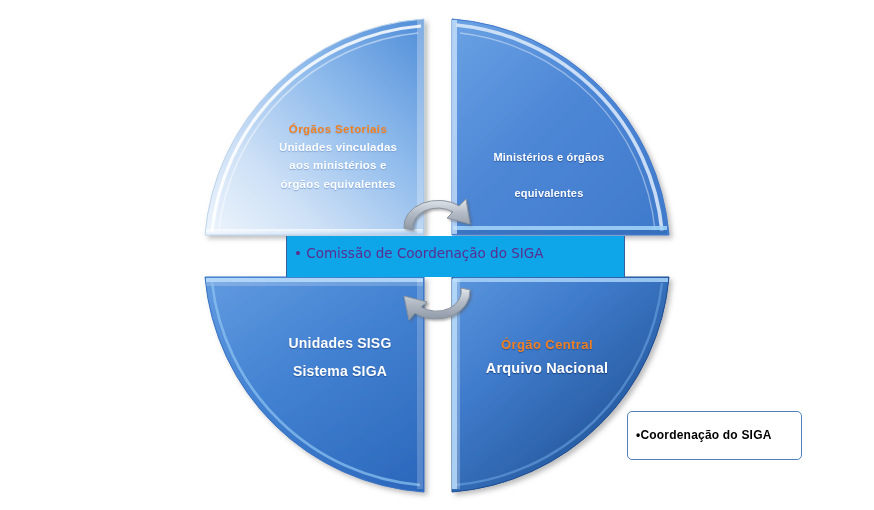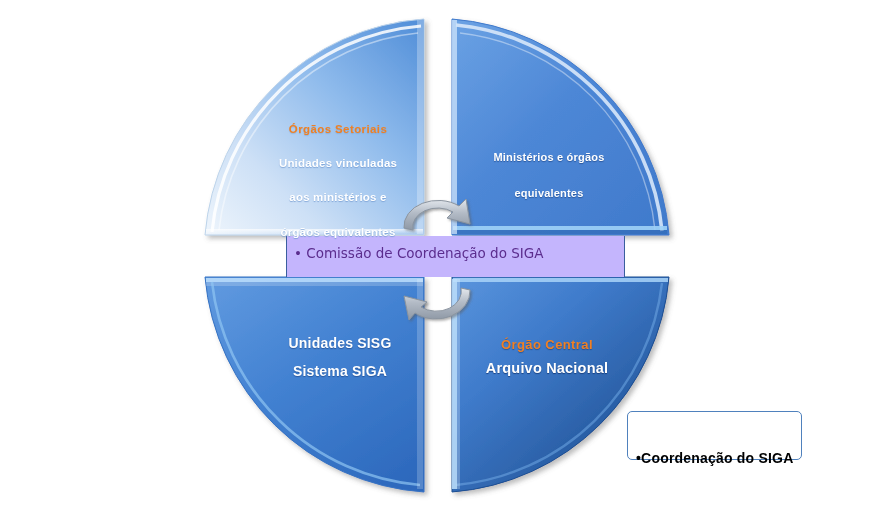--- a/index.html
+++ b/index.html
@@ -52,21 +52,21 @@
     left: 252px;
     top: 122px;
     width: 172px;
   }
   #tl-label .title-orange {
     font-size: 11.5px;
     text-shadow: 0 1px 1px rgba(120,160,210,0.55);
   }
   #tl-label .sub-white {
     font-size: 11.5px;
-    margin-top: 19px;
+    margin-top: 3px;
     text-shadow: 0 1px 1px rgba(110,150,205,0.75);
   }
 
   
   #tr-label {
     left: 456px;
     top: 129px;
     width: 186px;
   }
   #tr-label .title-orange {
@@ -107,21 +107,21 @@
     text-shadow: 0 1px 1px rgba(15,50,110,0.75);
   }
 
   
   #center-box {
     position: absolute;
     left: 286px;
     top: 236px;
     width: 339px;
     height: 41px;
-    background: #c4b5fd;
+    background: #0ea5e9;
     border-left: 1px solid #3a5f9e;
     border-right: 1px solid #3a5f9e;
     box-sizing: border-box;
   }
   #center-box-text {
     position: absolute;
     left: 7px;
     top: 9px;
     color: #5b2d8e;
     font-size: 13.5px;
@@ -138,26 +138,25 @@
     height: 49px;
     background: #ffffff;
     border: 1px solid #4f81bd;
     border-radius: 5px;
     box-sizing: border-box;
   }
   #callout-text {
     position: absolute;
     left: 8px;
     top: 16px;
-    font-size: 14px;
+    font-size: 12px;
     font-weight: bold;
     color: #000000;
     white-space: nowrap;
     letter-spacing: 0.2px;
-    margin-top: 22px;
   }
 </style>
 </head>
 <body>
 
 <div id="canvas">
 
   <svg class="diagram-svg" viewBox="0 0 874 510">
     <defs>
 

